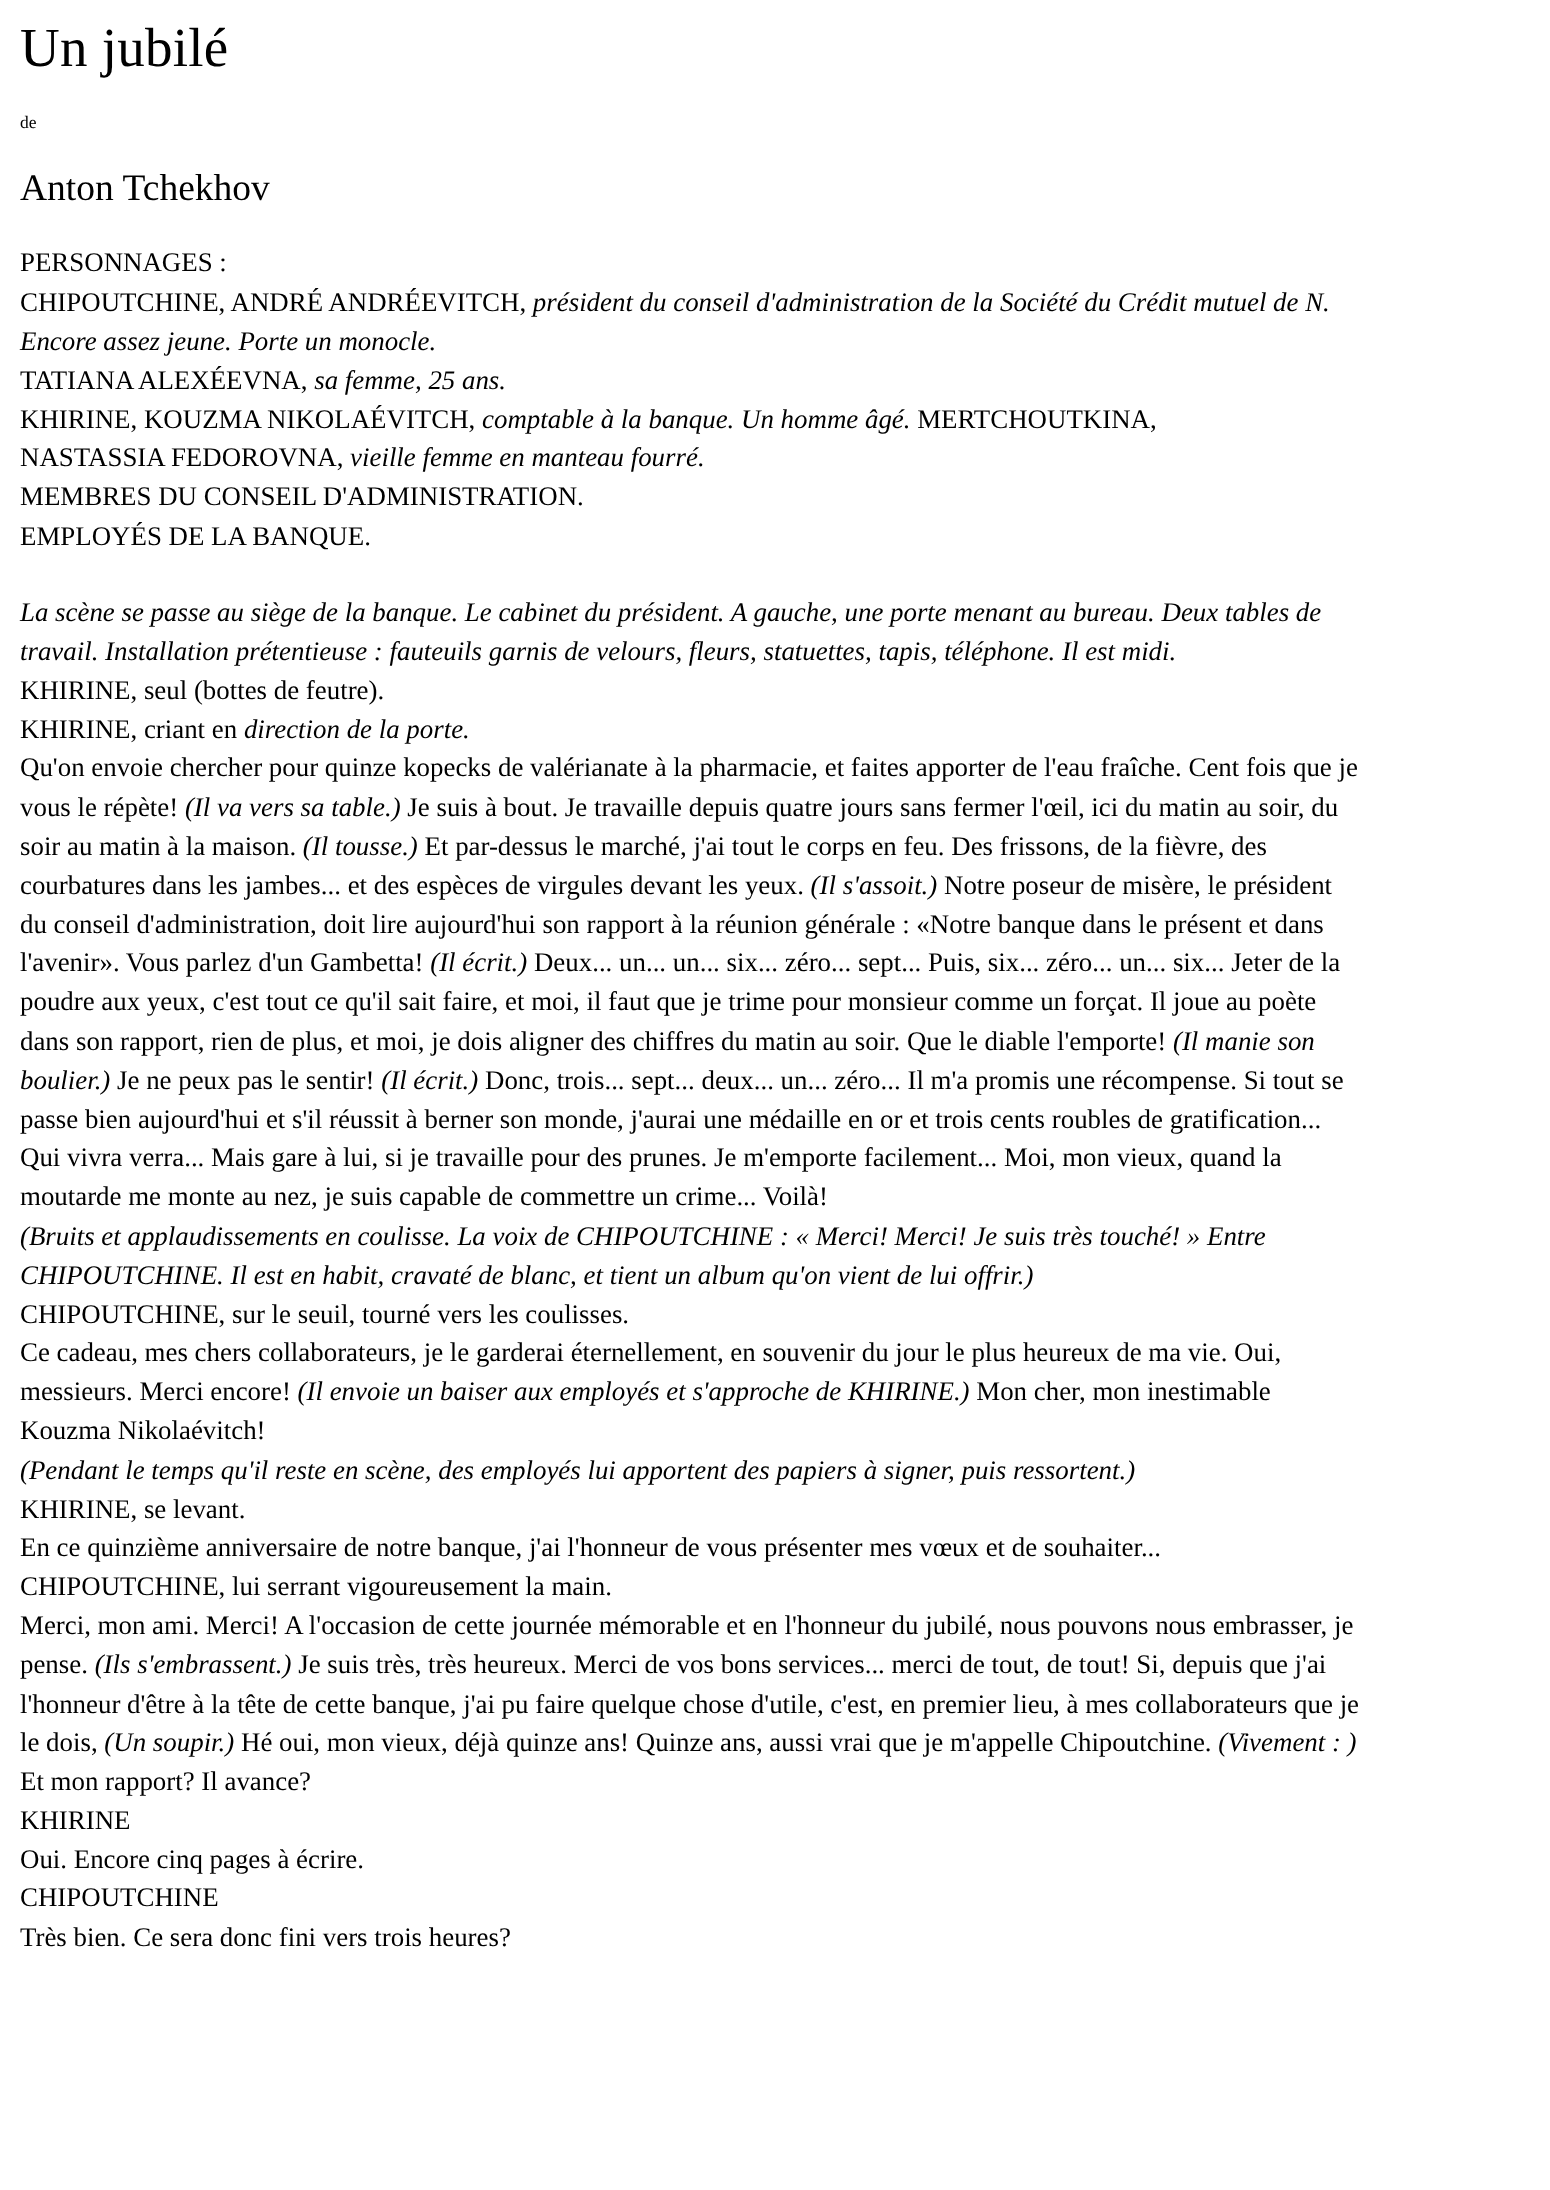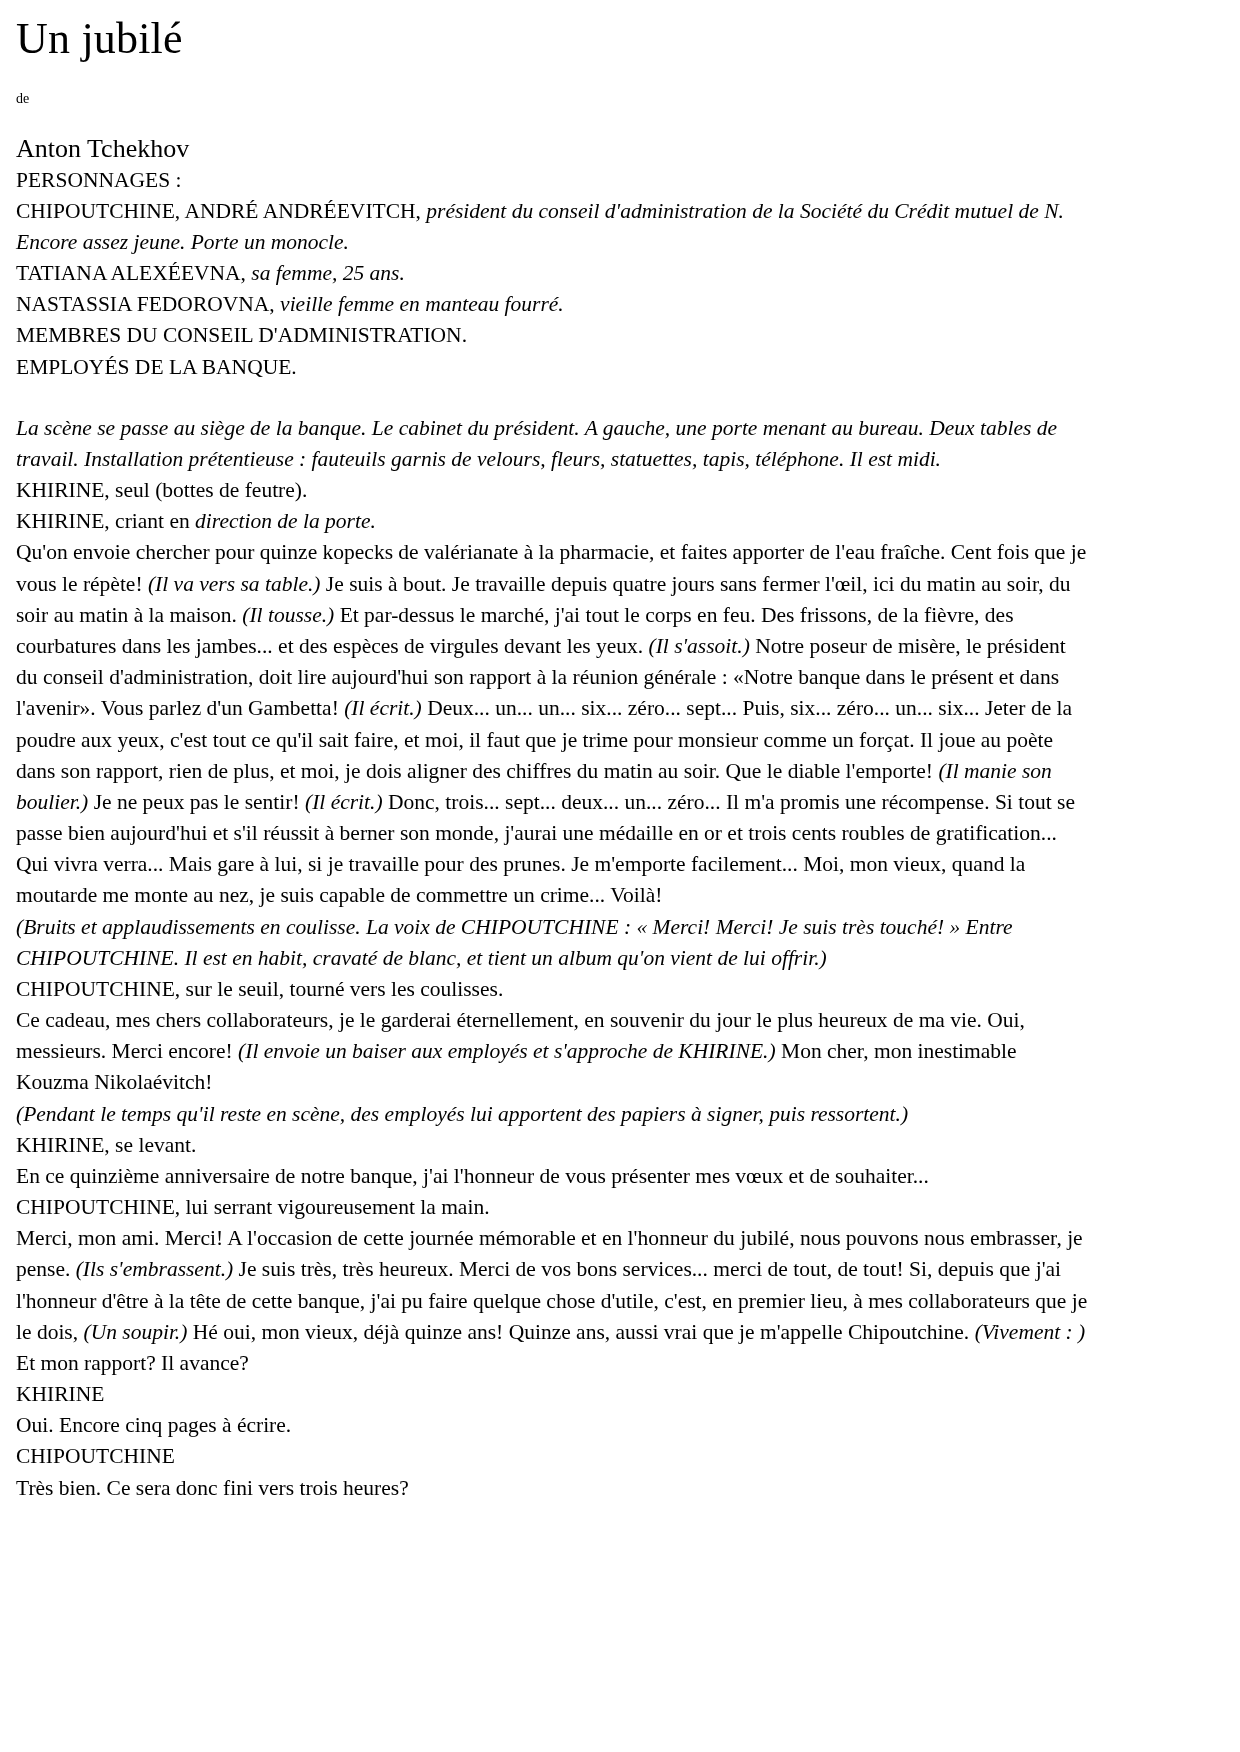--- a/index.html
+++ b/index.html
@@ -25,31 +25,32 @@
     margin: 4px 0 0 0;
     line-height: 1.15;
     letter-spacing: 0.2px;
   }
   .byline-small {
     font-size: 14px;
     margin: 26px 0 0 0;
     line-height: 1.2;
   }
   h2.author {
-    font-size: 26px;
+    font-size: 30px;
     font-weight: normal;
     margin: 26px 0 0 0;
     line-height: 1.2;
   }
   .block {
     font-size: 21.5px;
     line-height: 1.45;
     margin: 0;
   }
   .cast-block {
+    margin-top: 26px;
   }
   .scene-block {
     margin-top: 30px;
     font-style: italic;
   }
   .body-block {
     margin-top: 0;
   }
   .line {
     margin: 0;
@@ -68,20 +69,21 @@
 
   <p class="byline-small">de</p>
 
   <h2 class="author">Anton Tchekhov</h2>
 
   <div class="block cast-block">
     <div class="line">PERSONNAGES :</div>
     <div id="cast-container">
         <div class="line"><span>CHIPOUTCHINE, ANDRÉ ANDRÉEVITCH, </span><i>président du conseil d'administration de la Société du Crédit mutuel de N. Encore assez jeune. Porte un monocle.</i></div>
         <div class="line"><span>TATIANA ALEXÉEVNA, </span><i>sa femme, 25 ans.</i></div>
+        <div class="line"><span>KHIRINE, KOUZMA NIKOLAÉVITCH, </span><i>comptable à la banque. Un homme âgé.</i><span> MERTCHOUTKINA,</span></div>
         <div class="line"><span>NASTASSIA FEDOROVNA, </span><i>vieille femme en manteau fourré.</i></div>
         <div class="line"><span>MEMBRES DU CONSEIL D'ADMINISTRATION.</span></div>
         <div class="line"><span>EMPLOYÉS DE LA BANQUE.</span></div>
       </div>
   </div>
 
   <div class="block scene-block">
     <div class="line">La scène se passe au siège de la banque. Le cabinet du président. A gauche, une porte menant au bureau. Deux tables de travail. Installation prétentieuse : fauteuils garnis de velours, fleurs, statuettes, tapis, téléphone. Il est midi.</div>
   </div>
 

